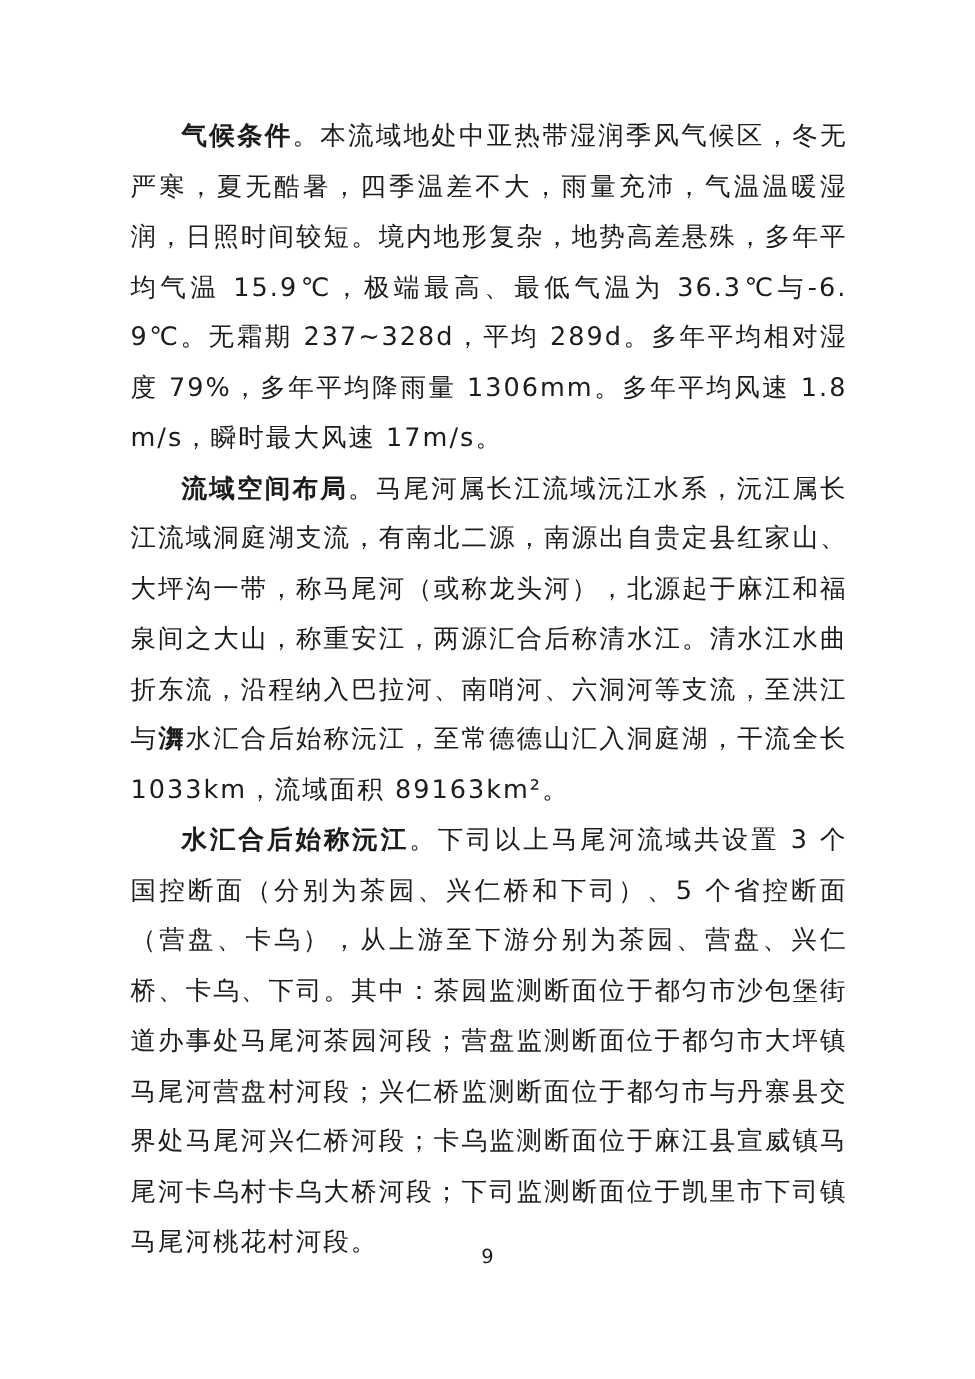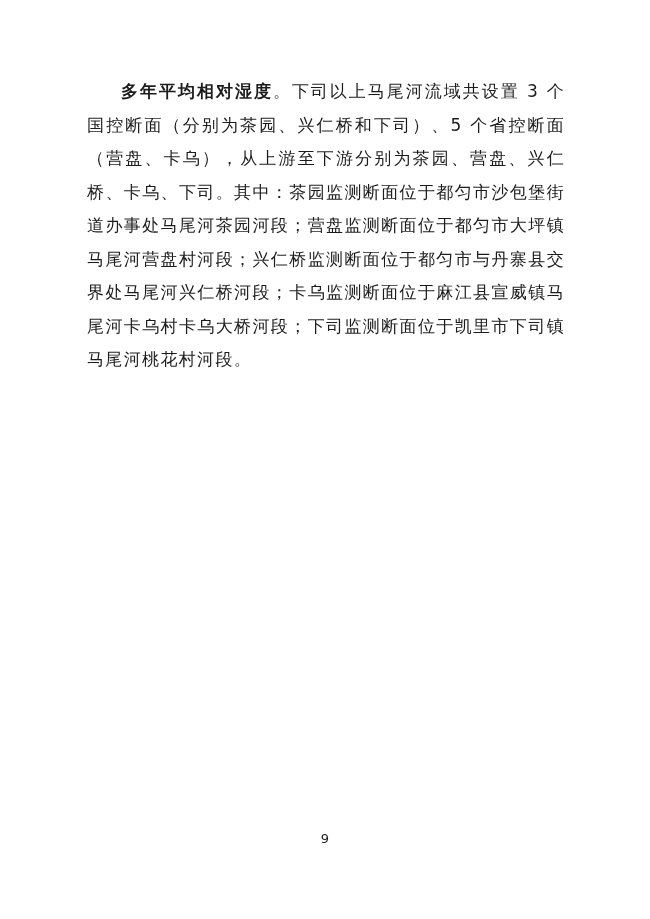--- a/index.html
+++ b/index.html
@@ -43,16 +43,18 @@
     font-size: 13px;
     letter-spacing: 0;
     color: #1c1c1c;
   }
 </style>
 </head>
 <body>
 
 <div class="page">
   <div class="content">
-      <p class="para"><span class="bold">多年平均相对湿度</span><span>。下司以上马尾河流域共设置 3 个国控断面（分别为茶园、兴仁桥和下司）、5 个省控断面（营盘、卡乌），从上游至下游分别为茶园、营盘、兴仁桥、卡乌、下司。其中：茶园监测断面位于都匀市沙包堡街道办事处马尾河茶园河段；营盘监测断面位于都匀市大坪镇马尾河营盘村河段；兴仁桥监测断面位于都匀市与丹寨县交界处马尾河兴仁桥河段；卡乌监测断面位于麻江县宣威镇马尾河卡乌村卡乌大桥河段；下司监测断面位于凯里市下司镇马尾河桃花村河段。</span></p>
+      <p class="para"><span class="bold">气候条件</span><span>。本流域地处中亚热带湿润季风气候区，冬无严寒，夏无酷暑，四季温差不大，雨量充沛，气温温暖湿润，日照时间较短。境内地形复杂，地势高差悬殊，多年平均气温 15.9℃，极端最高、最低气温为 36.3℃与-6.9℃。无霜期 237~328d，平均 289d。多年平均相对湿度 79%，多年平均降雨量 1306mm。多年平均风速 1.8m/s，瞬时最大风速 17m/s。</span></p>
+      <p class="para"><span class="bold">流域空间布局</span><span>。马尾河属长江流域沅江水系，沅江属长江流域洞庭湖支流，有南北二源，南源出自贵定县红家山、大坪沟一带，称马尾河（或称龙头河），北源起于麻江和福泉间之大山，称重安江，两源汇合后称清水江。清水江水曲折东流，沿程纳入巴拉河、南哨河、六洞河等支流，至洪江与</span><span class="bold">㵲</span><span>水汇合后始称沅江，至常德德山汇入洞庭湖，干流全长 1033km，流域面积 89163km²。</span></p>
+      <p class="para"><span class="bold">水汇合后始称沅江</span><span>。下司以上马尾河流域共设置 3 个国控断面（分别为茶园、兴仁桥和下司）、5 个省控断面（营盘、卡乌），从上游至下游分别为茶园、营盘、兴仁桥、卡乌、下司。其中：茶园监测断面位于都匀市沙包堡街道办事处马尾河茶园河段；营盘监测断面位于都匀市大坪镇马尾河营盘村河段；兴仁桥监测断面位于都匀市与丹寨县交界处马尾河兴仁桥河段；卡乌监测断面位于麻江县宣威镇马尾河卡乌村卡乌大桥河段；下司监测断面位于凯里市下司镇马尾河桃花村河段。</span></p>
     </div>
   <div class="page-number">9</div>
 </div>
 
 </body></html>

